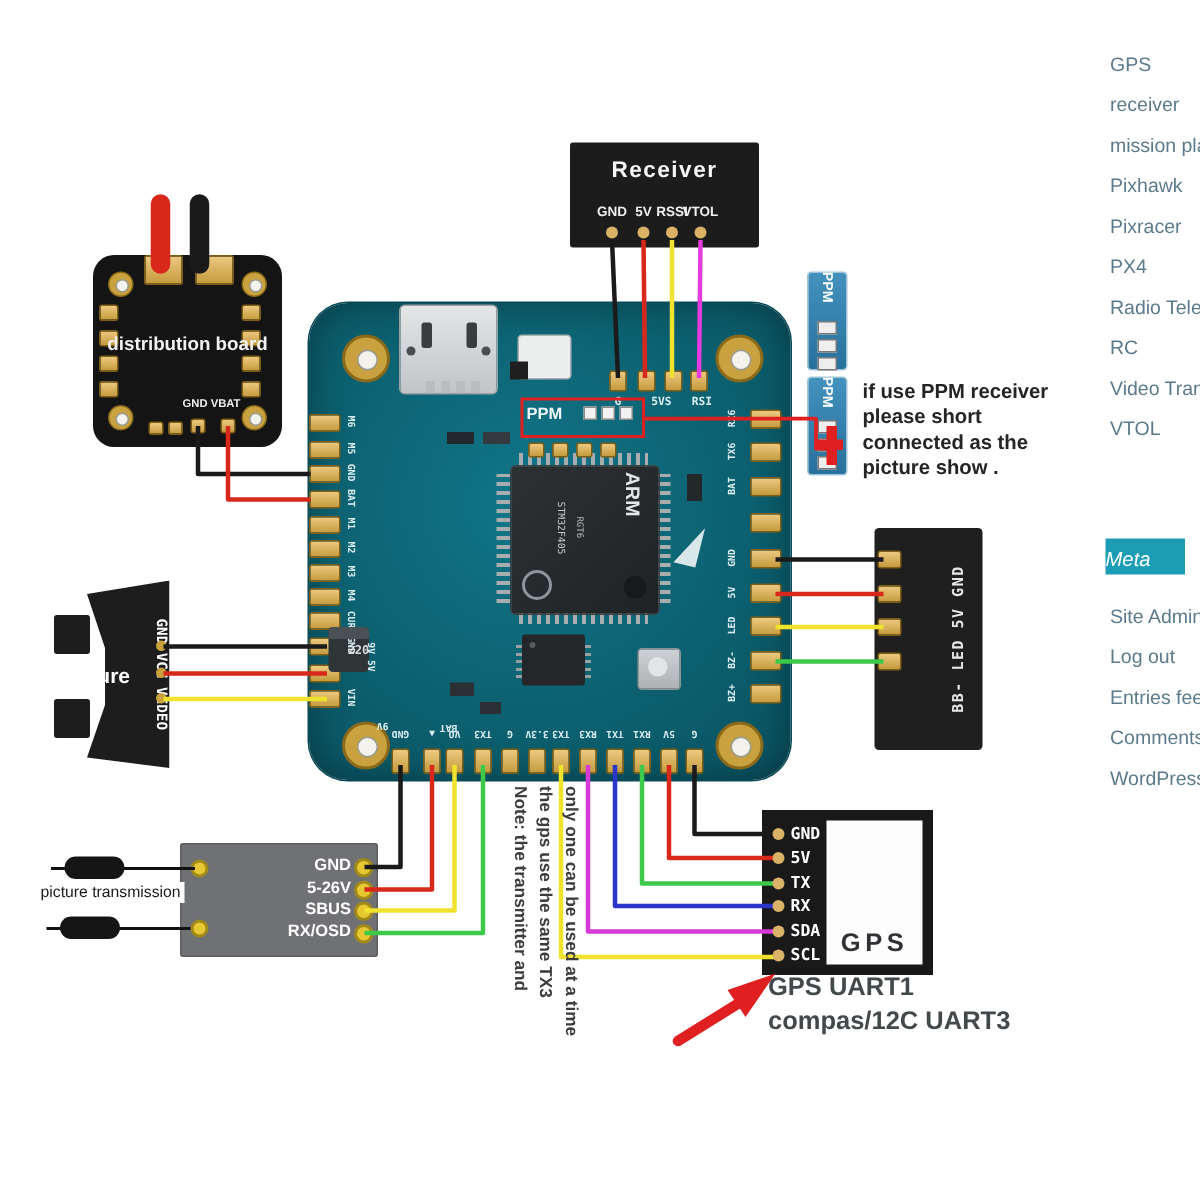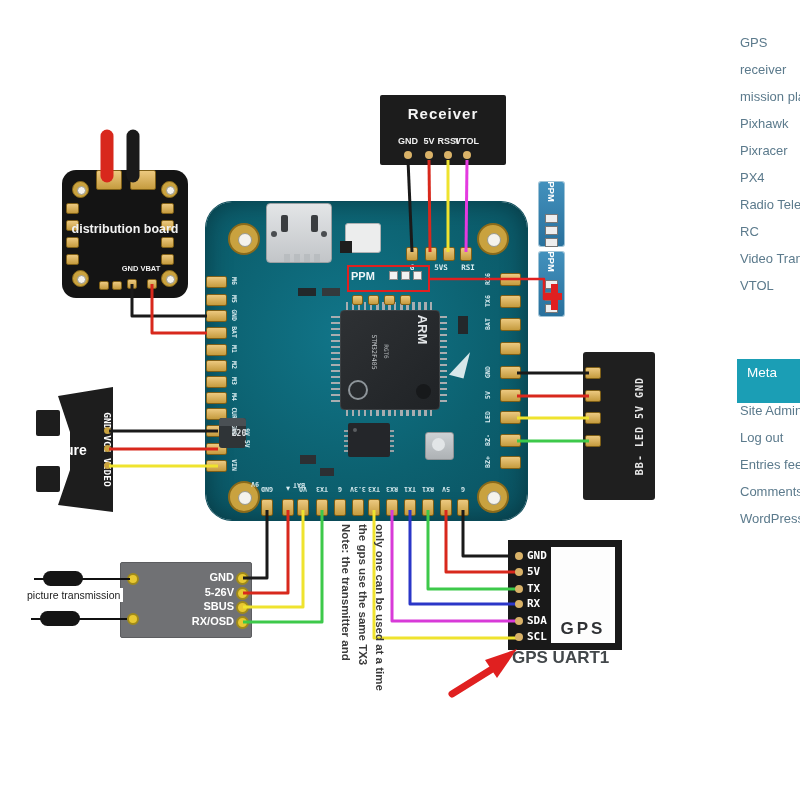--- a/index.html
+++ b/index.html
@@ -1,22 +1,22 @@
 <!DOCTYPE html>
 <html><head>
 <meta charset="utf-8">
 <style>
   html,body{margin:0;padding:0;background:#fff;}
   #canvas{position:relative;width:800px;height:800px;background:#fff;overflow:hidden;
           font-family:"Liberation Sans",sans-serif;}
   .abs{position:absolute;}
   
   .slink{position:absolute;left:740px;font-size:13px;color:#5b7a8c;white-space:nowrap;cursor:pointer;}
-  .meta-head{position:absolute;left:737px;top:359px;width:53px;height:44px;background:#1b9eb5;
-             color:#fff;font-size:13.5px;line-height:28px;padding-left:10px;}
+  .meta-head{position:absolute;left:737px;top:359px;width:53px;height:24px;background:#1b9eb5;
+             color:#fff;font-size:13.5px;line-height:28px;font-style:italic;}
   
   .pcb{position:absolute;left:206px;top:202px;width:321px;height:318px;border-radius:26px;
        background:radial-gradient(circle at 45% 42%,#11768a 0%,#0c6170 55%,#0a5261 100%);
        box-shadow:inset 0 0 26px rgba(0,0,0,.35),0 0 0 1px #0a4a58;z-index:1;}
   .hole{position:absolute;width:32px;height:32px;border-radius:50%;background:#c9a23f;
         border:2px solid #8a6a1a;box-sizing:border-box;z-index:2;}
   .hole > div{position:absolute;left:8px;top:8px;width:12px;height:12px;border-radius:50%;
         background:#f4f2ec;border:1px solid #9a9a90;}
   .blackbox{background:#1c1c1c;border-radius:2px;}
   .silktxt{position:absolute;font:bold 6.5px "DejaVu Sans Mono",monospace;color:#dceef2;
@@ -57,20 +57,22 @@
        background:linear-gradient(180deg,#4391bd,#29719d);box-shadow:0 0 0 1px #9fc3d6"></div>
   <div class="abs" style="left:538px;top:186px;width:26px;text-align:center;transform:rotate(90deg);z-index:4;
        font:bold 9.5px 'Liberation Sans',sans-serif;color:#fff">PPM</div>
   <div class="abs" style="left:539px;top:252px;width:25px;height:64px;z-index:3;border-radius:2px;
        background:linear-gradient(180deg,#4391bd,#29719d);box-shadow:0 0 0 1px #9fc3d6"></div>
   <div class="abs" style="left:538px;top:256px;width:26px;text-align:center;transform:rotate(90deg);z-index:4;
        font:bold 9.5px 'Liberation Sans',sans-serif;color:#fff">PPM</div>
   <div class="abs" style="left:551px;top:284px;width:7px;height:26px;background:#e02020;z-index:6"></div>
   <div class="abs" style="left:545px;top:293px;width:17px;height:7px;background:#e02020;z-index:6"></div>
 
+  <div class="abs" style="left:575px;top:252px;width:136px;z-index:8;
+       font:600 13.5px 'Liberation Sans',sans-serif;color:#242424;line-height:17px">if use PPM receiver please short connected as the picture show .</div>
 
   <div class="abs" style="left:62px;top:170px;width:126px;height:128px;background:#141414;border-radius:14px;z-index:1"></div>
   <div class="hole" style="left:72px;top:181px;width:17px;height:17px;border-width:1px">
       <div style="left:4px;top:4px;width:7px;height:7px"></div>
     </div>
   <div class="hole" style="left:161px;top:181px;width:17px;height:17px;border-width:1px">
       <div style="left:4px;top:4px;width:7px;height:7px"></div>
     </div>
   <div class="hole" style="left:72px;top:270px;width:17px;height:17px;border-width:1px">
       <div style="left:4px;top:4px;width:7px;height:7px"></div>
@@ -178,20 +180,22 @@
   <div class="abs" style="left:24px;top:588px;background:#fff;padding:1px 3px;z-index:6;white-space:nowrap;
        font:10.5px 'Liberation Sans',sans-serif;color:#1b1b1b">picture transmission</div>
 
   <div class="abs" style="left:508px;top:540px;width:114px;height:110px;background:#191919;z-index:4"></div>
   <div class="abs" style="left:551px;top:547px;width:64px;height:96px;background:#fdfdfd;z-index:4"></div>
   <div class="abs" style="left:551px;top:619px;width:64px;text-align:center;z-index:6;
        font:bold 17px 'Liberation Sans',sans-serif;color:#2f3134;letter-spacing:3px">GPS</div>
 
   <div class="abs" style="left:512px;top:648px;z-index:8;white-space:nowrap;
        font:bold 17px 'Liberation Sans',sans-serif;color:#43484b">GPS UART1</div>
+  <div class="abs" style="left:512px;top:671px;z-index:8;white-space:nowrap;
+       font:bold 17px 'Liberation Sans',sans-serif;color:#43484b">compas/12C UART3</div>
 
   <div class="notecol" style="left:352px;top:524px">Note: the transmitter and</div>
   <div class="notecol" style="left:369px;top:524px">the gps use the same TX3</div>
   <div class="notecol" style="left:386px;top:524px">only one can be used at a time</div>
 
   <svg width="800" height="800" viewBox="0 0 800 800">
     <g fill="none" stroke-linejoin="round">
 
       <path d="M107 136 V176" stroke="#d8281c" stroke-width="13" stroke-linecap="round"></path>
       <path d="M133 136 V176" stroke="#1a1a1a" stroke-width="13" stroke-linecap="round"></path>

